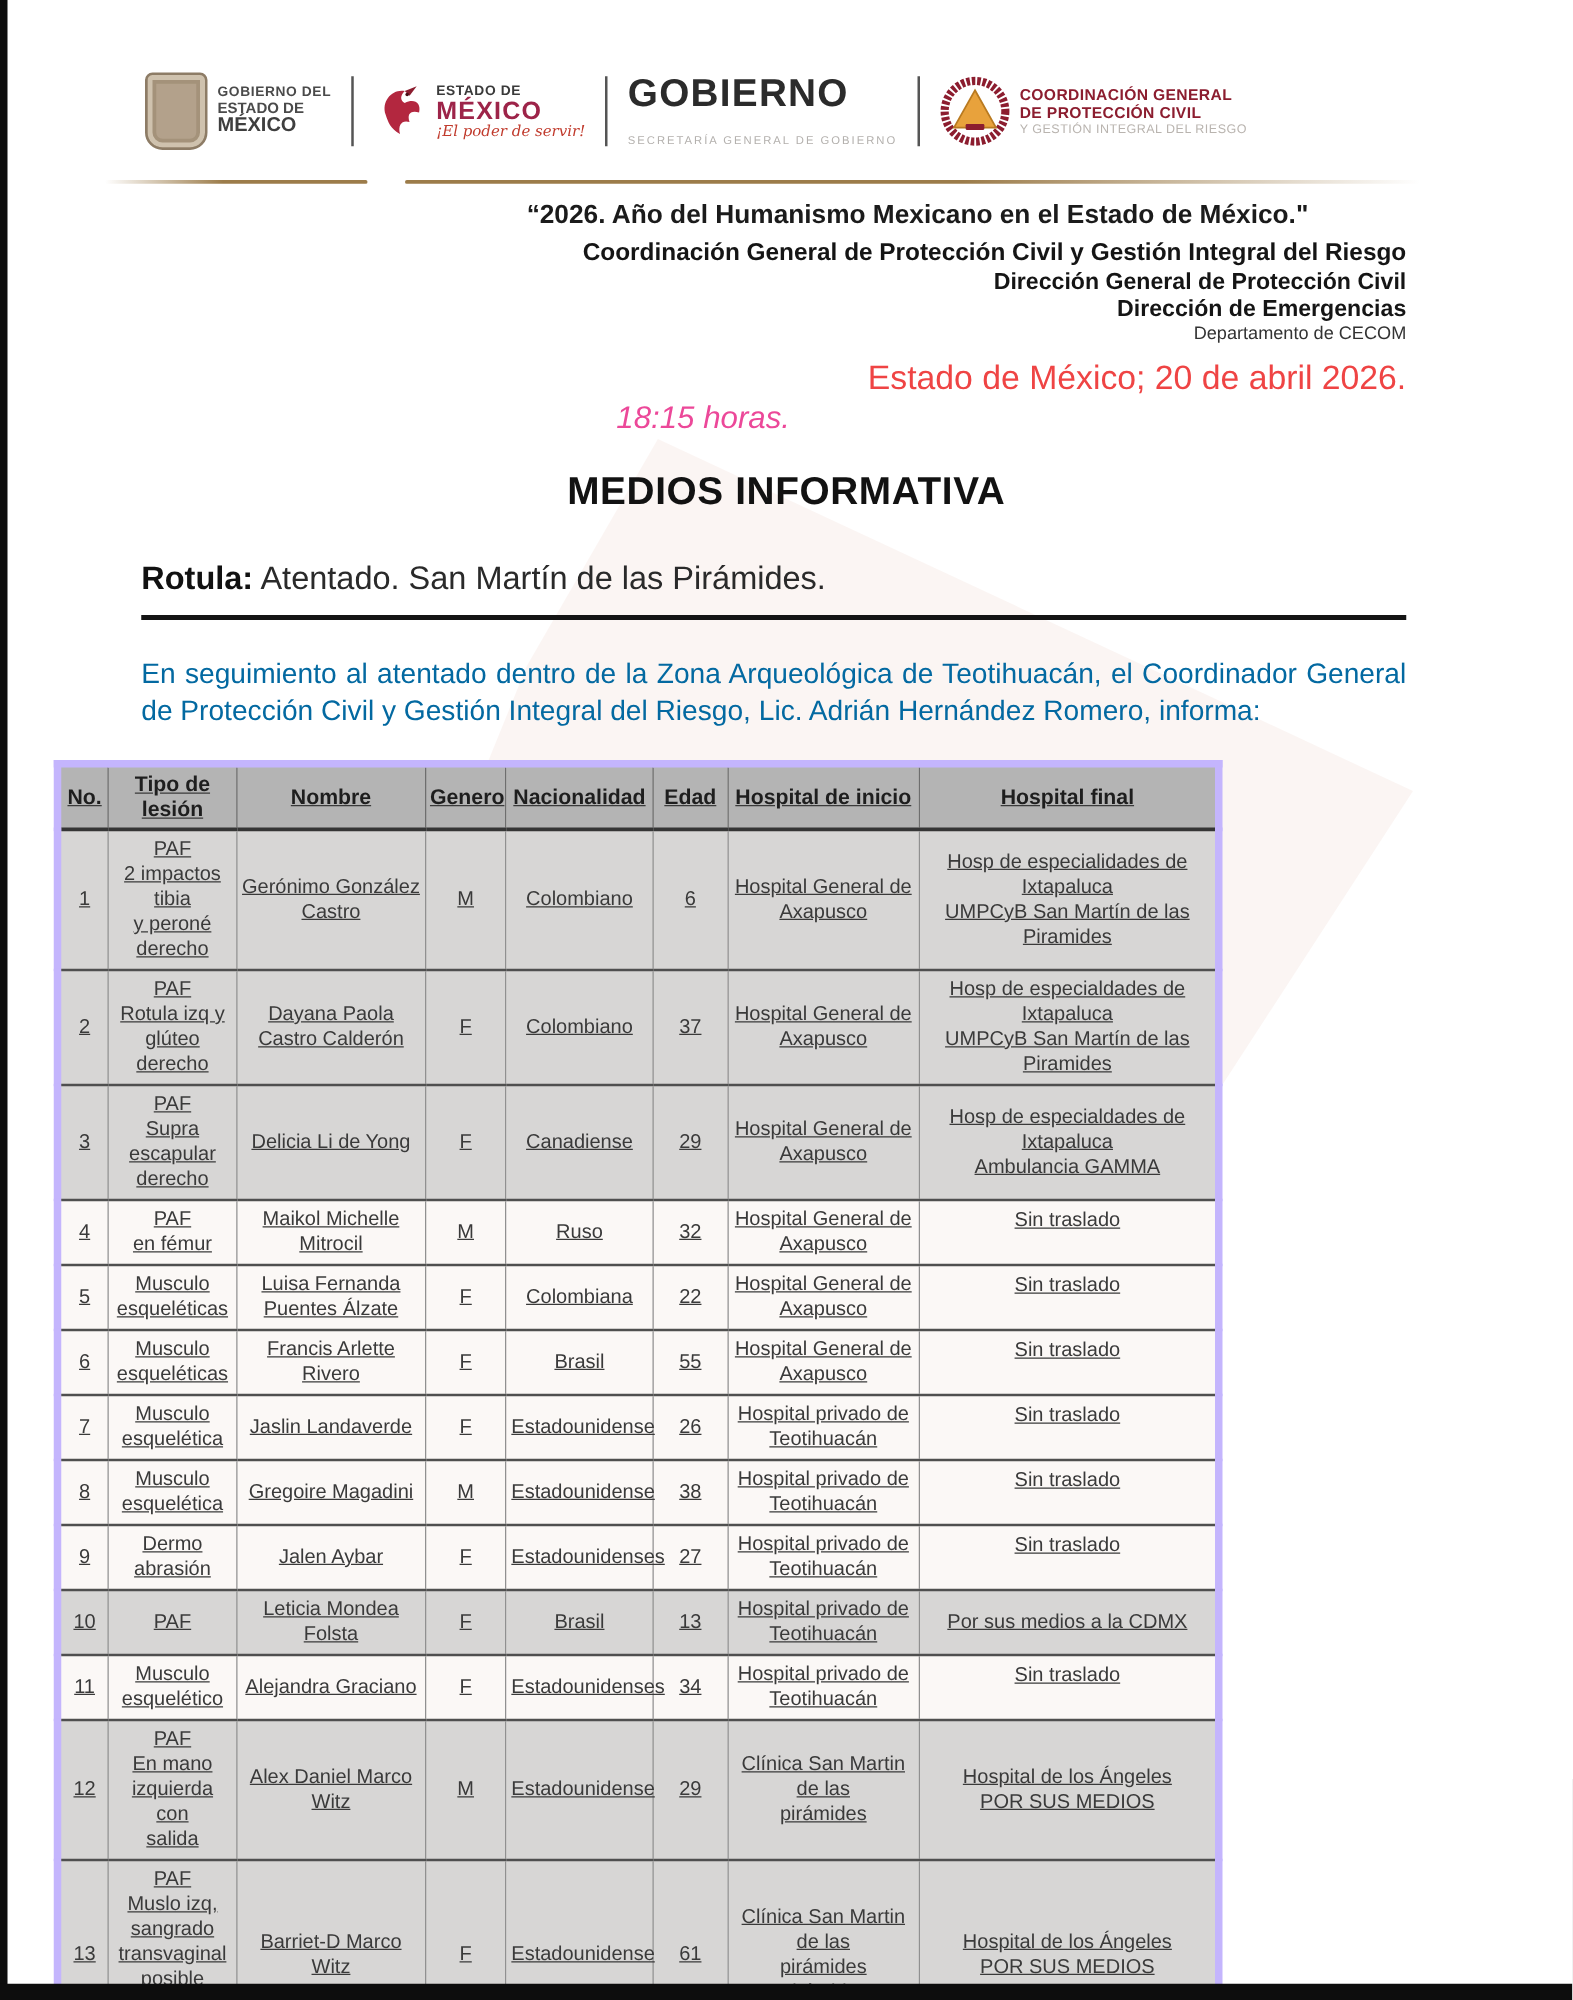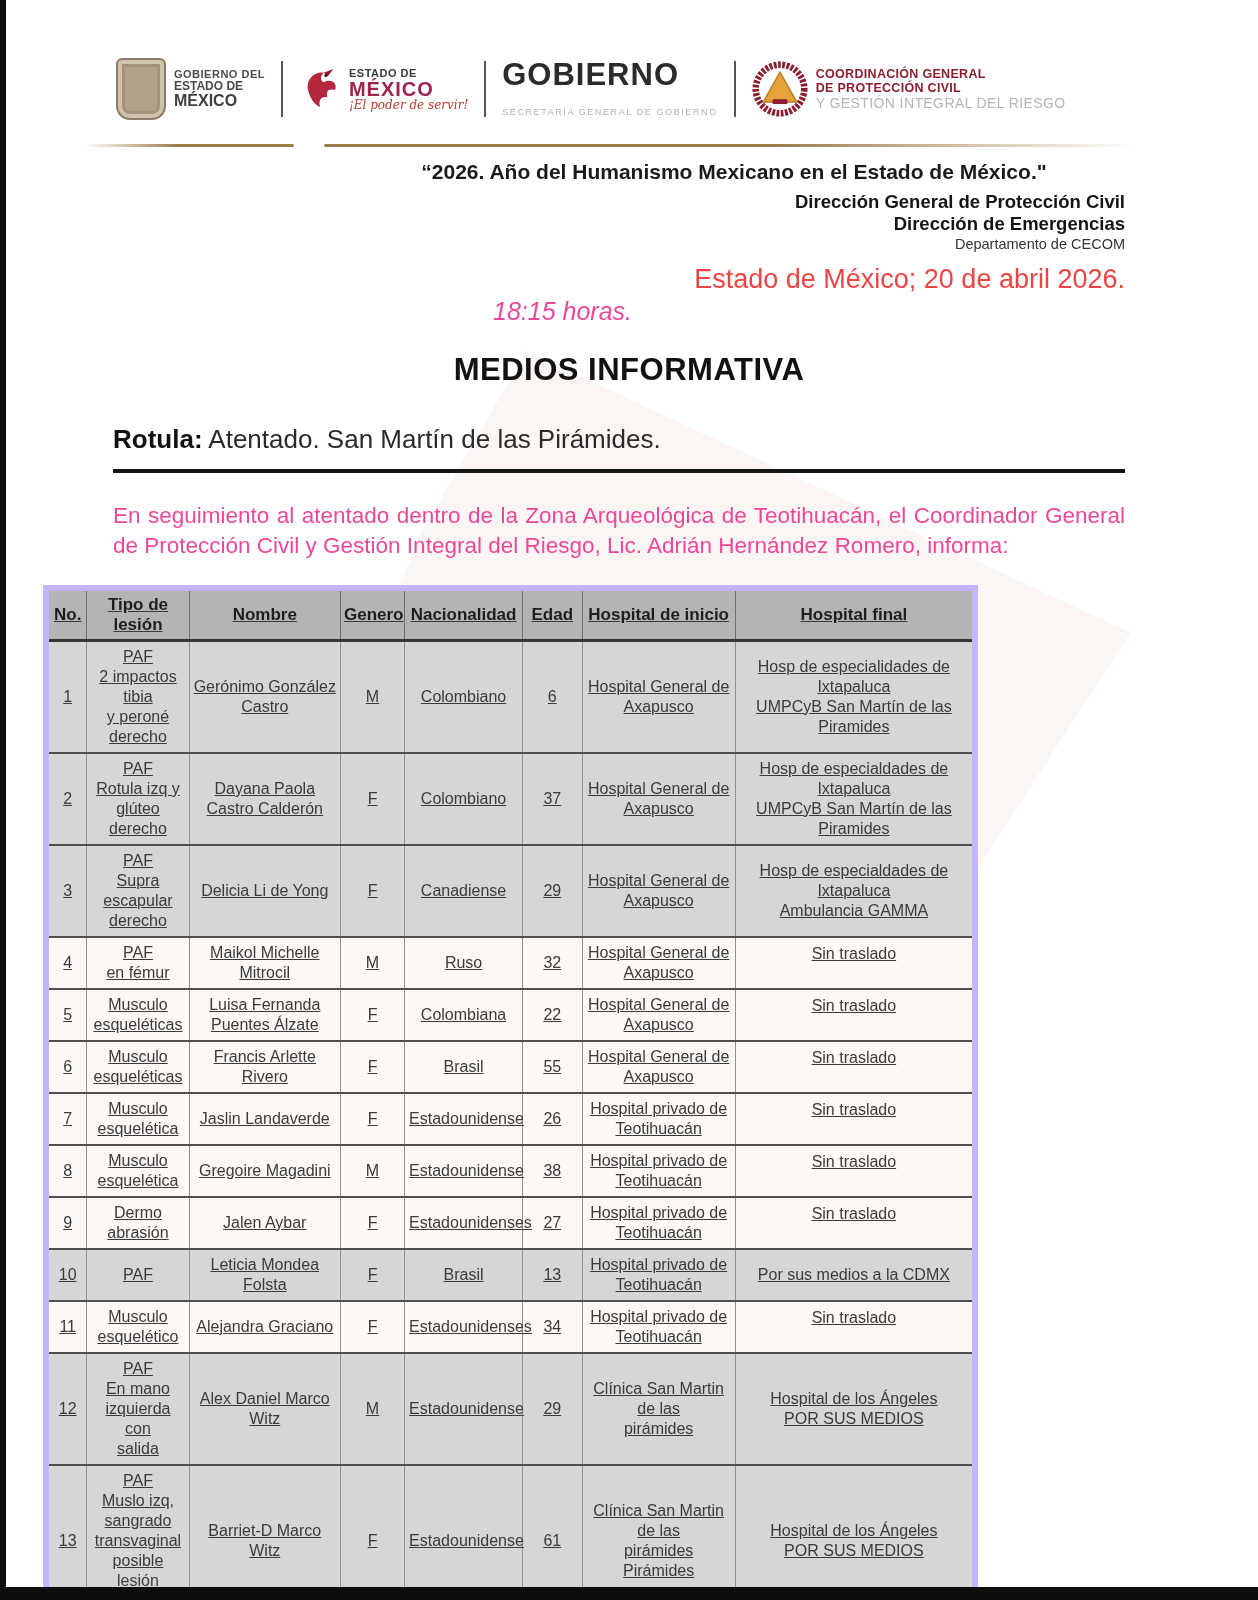--- a/index.html
+++ b/index.html
@@ -27,42 +27,42 @@
   .bird{width:42px;height:44px;}
   .edomex-txt{line-height:1;}
   .edomex-top{font-size:11px;font-weight:bold;color:#3a3a3a;letter-spacing:.5px;}
   .edomex-name{font-size:20px;font-weight:bold;color:#9d2449;letter-spacing:1px;}
   .edomex-slogan{font-size:12px;font-style:italic;color:#c0392b;font-family:"DejaVu Serif",serif;}
   .gob-title{font-size:31px;font-weight:bold;color:#2b2b2b;letter-spacing:1px;line-height:.9;}
   .gob-sub{font-size:9px;color:#b3b0ad;letter-spacing:1.6px;margin-top:19px;}
   .pc-emblem{width:56px;height:56px;}
   .pc-txt{line-height:1.15;}
   .pc-l{font-size:12.5px;font-weight:bold;color:#8c1d2f;letter-spacing:.3px;}
-  .pc-s{font-size:14px;color:#b9b4af;letter-spacing:.4px;}
+  .pc-s{font-size:10px;color:#b9b4af;letter-spacing:.4px;}
 
   
   .header-rule{margin:18px 0 0 84px;display:flex;gap:30px;}
   .hr-seg{height:3px;border-radius:2px;}
   .hr-a{width:210px;background:linear-gradient(to right,rgba(156,124,74,0),#9c7c4a 45%,#9c7c4a);}
   .hr-b{width:812px;background:linear-gradient(to right,#9c7c4a,#9c7c4a 55%,rgba(156,124,74,0));}
 
   
   .motto{margin-top:13px;text-align:center;padding-left:210px;font-size:21px;font-weight:bold;color:#1b1b1b;}
   .org-block{margin:7px 133px 0 0;text-align:right;color:#151515;}
   .org-1{font-size:19.5px;font-weight:bold;}
   .org-2,.org-3{font-size:18.5px;font-weight:bold;}
   .org-4{font-size:14.5px;color:#333;margin-top:1px;}
   .date-line{margin:12px 133px 0 0;text-align:right;font-size:27px;color:#ef4444;}
   .time-line{margin:2px 133px 0 0;text-align:center;font-size:25px;font-style:italic;color:#ec4899;}
   .doc-title{margin:26px 0 0 0;text-align:center;font-size:31px;font-weight:bold;color:#121212;letter-spacing:.5px;}
 
   .subject{margin:36px 133px 0 113px;font-size:26px;color:#2a2a2a;
            border-bottom:4px solid #141414;padding-bottom:14px;}
   .subject .lab{font-weight:bold;color:#111;}
-  .body-par{margin:28px 133px 0 113px;font-size:22.5px;line-height:1.33;color:#ec4899;text-align:justify;}
+  .body-par{margin:28px 133px 0 113px;font-size:22.5px;line-height:1.33;color:#0369a1;text-align:justify;}
 
   
   table.cas{margin:24px 0 0 43px;width:935px;border-collapse:collapse;table-layout:fixed;
             font-size:16px;color:#3a3a3a;border:6px solid #c4b5fd;text-decoration:underline;}
   col.w0{width:4.4%}col.w1{width:11%}col.w2{width:16.3%}col.w3{width:6.9%}
   col.w4{width:12.7%}col.w5{width:6.4%}col.w6{width:16.5%}col.w7{width:25.8%}
   .cas th{background:#b4b4b4;font-weight:bold;font-size:17px;color:#1e1e1e;
           border:1px solid #6e6e6e;border-bottom:3px solid #353535;padding:4px 3px;
           white-space:pre-line;vertical-align:middle;text-align:center;}
   .cas td{border-left:1px solid #909090;border-right:1px solid #909090;
@@ -129,20 +129,21 @@
     </div>
 
     <div class="header-rule">
       <span class="hr-seg hr-a"></span>
       <span class="hr-seg hr-b"></span>
     </div>
 
     <div class="motto">“2026. Año del Humanismo Mexicano en el Estado de México."</div>
 
     <div class="org-block">
+      <div class="org-1">Coordinación General de Protección Civil y Gestión Integral del Riesgo</div>
       <div class="org-2">Dirección General de Protección Civil</div>
       <div class="org-3">Dirección de Emergencias</div>
       <div class="org-4">Departamento de CECOM</div>
     </div>
 
     <div class="date-line">Estado de México; 20 de abril 2026.</div>
     <div class="time-line">18:15 horas.</div>
 
     <div class="doc-title">MEDIOS INFORMATIVA</div>
 

